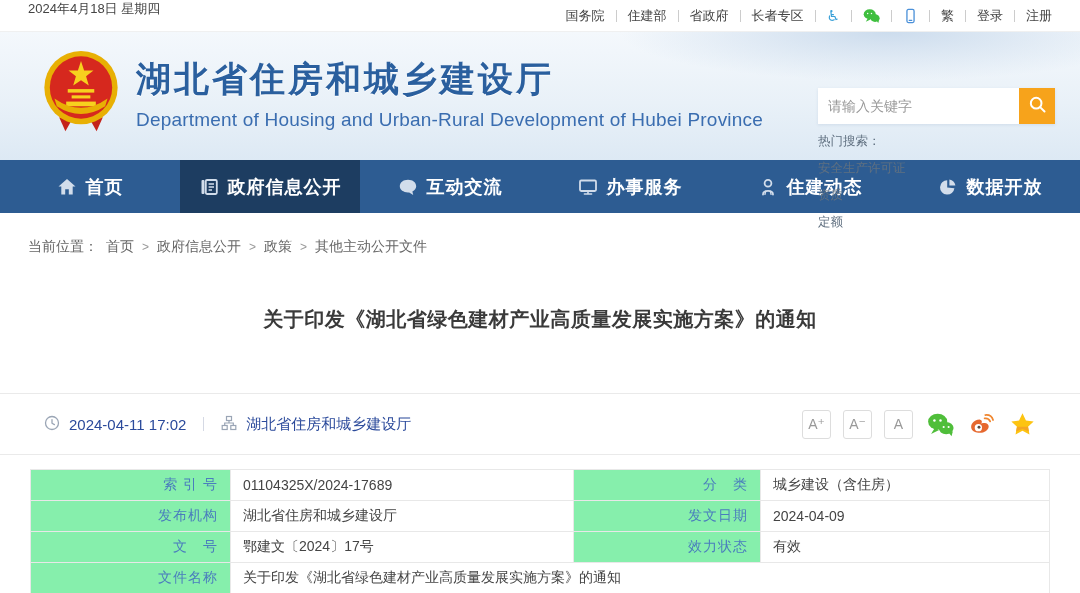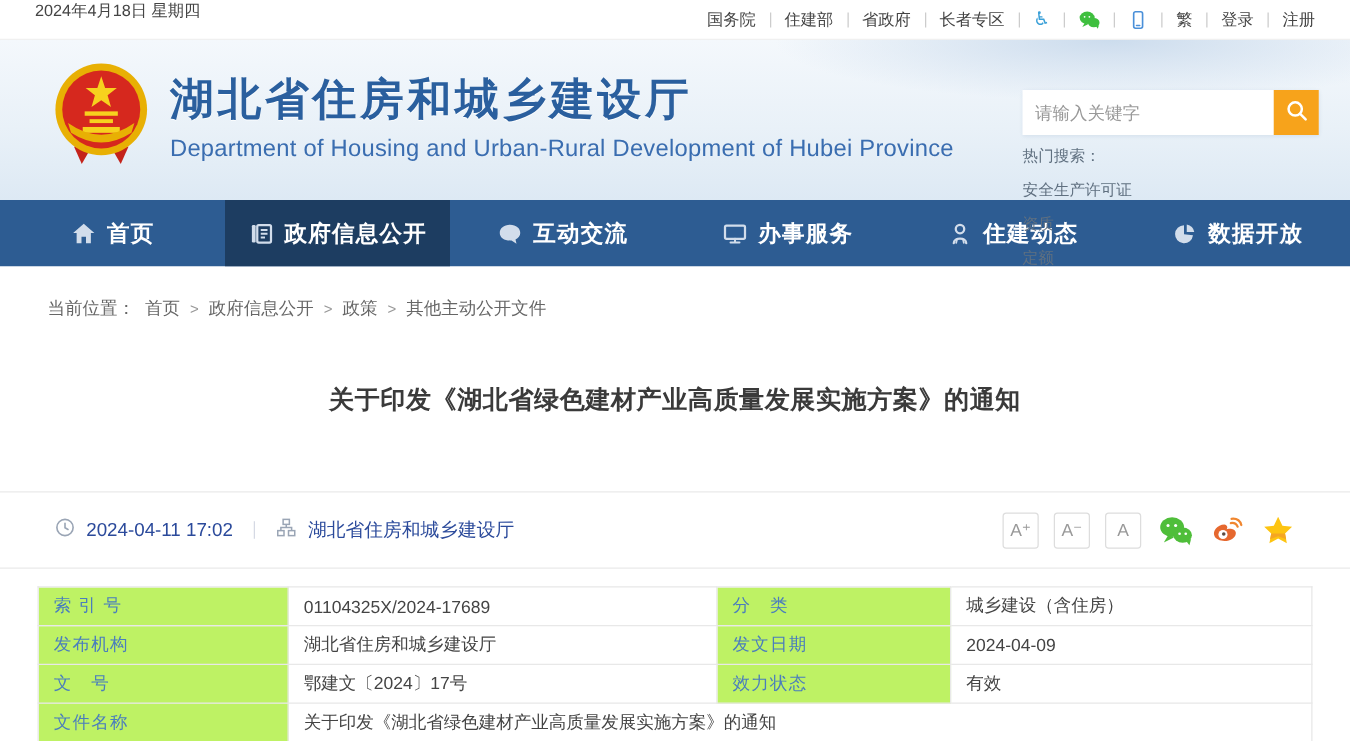--- a/index.html
+++ b/index.html
@@ -28,21 +28,21 @@
     background:linear-gradient(180deg,#f4f8fc 0%,#e9f1f8 55%,#dde9f4 100%);
   }
   .header-art { position:absolute; right:0; top:0; width:640px; height:70px;
     background:radial-gradient(ellipse 60% 100% at 70% 0%, #ccdced 0%, rgba(204,220,237,0) 70%);
     pointer-events:none; }
   .brand { position:absolute; left:42px; top:18px; display:flex; align-items:center; }
   .emblem { width:78px; height:86px; margin-right:16px; }
   .site-title { font-size:35px; font-weight:bold; color:#2a5f9e; letter-spacing:3px;
     text-shadow:0 1px 0 rgba(255,255,255,.8); }
   .site-sub { font-size:19px; color:#3a6db0; margin-top:6px; letter-spacing:.2px; }
-  .search-area { position:absolute; right:25px; top:40px; width:237px; }
+  .search-area { position:absolute; right:25px; top:56px; width:237px; }
   .search-box { display:flex; height:36px; box-shadow:0 1px 3px rgba(60,100,150,.12); }
   .search-input {
     flex:1; border:none; outline:none; background:#fff; padding:0 10px;
     font-size:14px; color:#333; font-family:inherit;
   }
   .search-input::placeholder { color:#999; }
   .search-btn { width:38px; background:#f7a31b; border:none; cursor:pointer;
     display:flex; align-items:center; justify-content:center; }
   .hot-row { margin-top:9px; font-size:12.5px; color:#607080; display:flex; gap:10px; white-space:nowrap;flex-direction:column; }
   .hot-row a { color:#607080; }
@@ -50,21 +50,21 @@
   
   .nav { height:53px; background:#2d5c92; display:flex; }
   .nav-item {
     flex:1; display:flex; align-items:center; justify-content:center; gap:9px;
     color:#fff; font-size:18px; font-weight:bold; cursor:pointer; letter-spacing:1px;
   }
   .nav-item.active { background:#1d3d61; }
   .nav-icon { display:inline-flex; }
 
   
-  .breadcrumb { padding:25px 38px 0; font-size:14px; color:#666; display:flex; gap:8px; align-items:center; }
+  .breadcrumb { padding:25px 28px 0; font-size:14px; color:#666; display:flex; gap:8px; align-items:center; }
   .breadcrumb a { color:#666; }
   .bc-sep { color:#999; font-size:12px; }
 
   
   .article-title { margin-top:50px; text-align:center; font-size:20px; font-weight:600; color:#3a3a3a; letter-spacing:.5px; }
 
   .meta-bar {
     margin-top:60px; height:62px; border-top:1px solid #eaeaea; border-bottom:1px solid #eaeaea;
     display:flex; align-items:center; justify-content:space-between; padding:0 44px 0 44px;
   }
@@ -74,21 +74,21 @@
   .font-btn {
     width:29px; height:29px; border:1px solid #ddd; border-radius:3px; background:#fff;
     color:#999; font-size:14px; display:flex; align-items:center; justify-content:center; cursor:pointer;
     font-family:inherit;
   }
   .share-icon { display:inline-flex; cursor:pointer; margin-left:2px; }
 
   
   .info-table { width:1020px; margin:14px 30px 0; border-collapse:collapse; font-size:14px; table-layout:fixed; }
   .info-table td { border:1px solid #e8e8e8; height:31px; padding:0 12px; }
-  .info-table td.lbl { background:#bef264; color:#4a7dbd; text-align:left; letter-spacing:1px; }
+  .info-table td.lbl { background:#86efac; color:#4a7dbd; text-align:right; letter-spacing:1px; }
   .info-table td.val { background:#fff; color:#444; text-align:left; }
 </style>
 </head>
 <body>
 
 <div class="topbar">
   <span class="topbar-date">2024年4月18日 星期四</span>
   <div class="topbar-right">
     <a class="tlink">国务院</a>
     <span class="tsep"></span>

